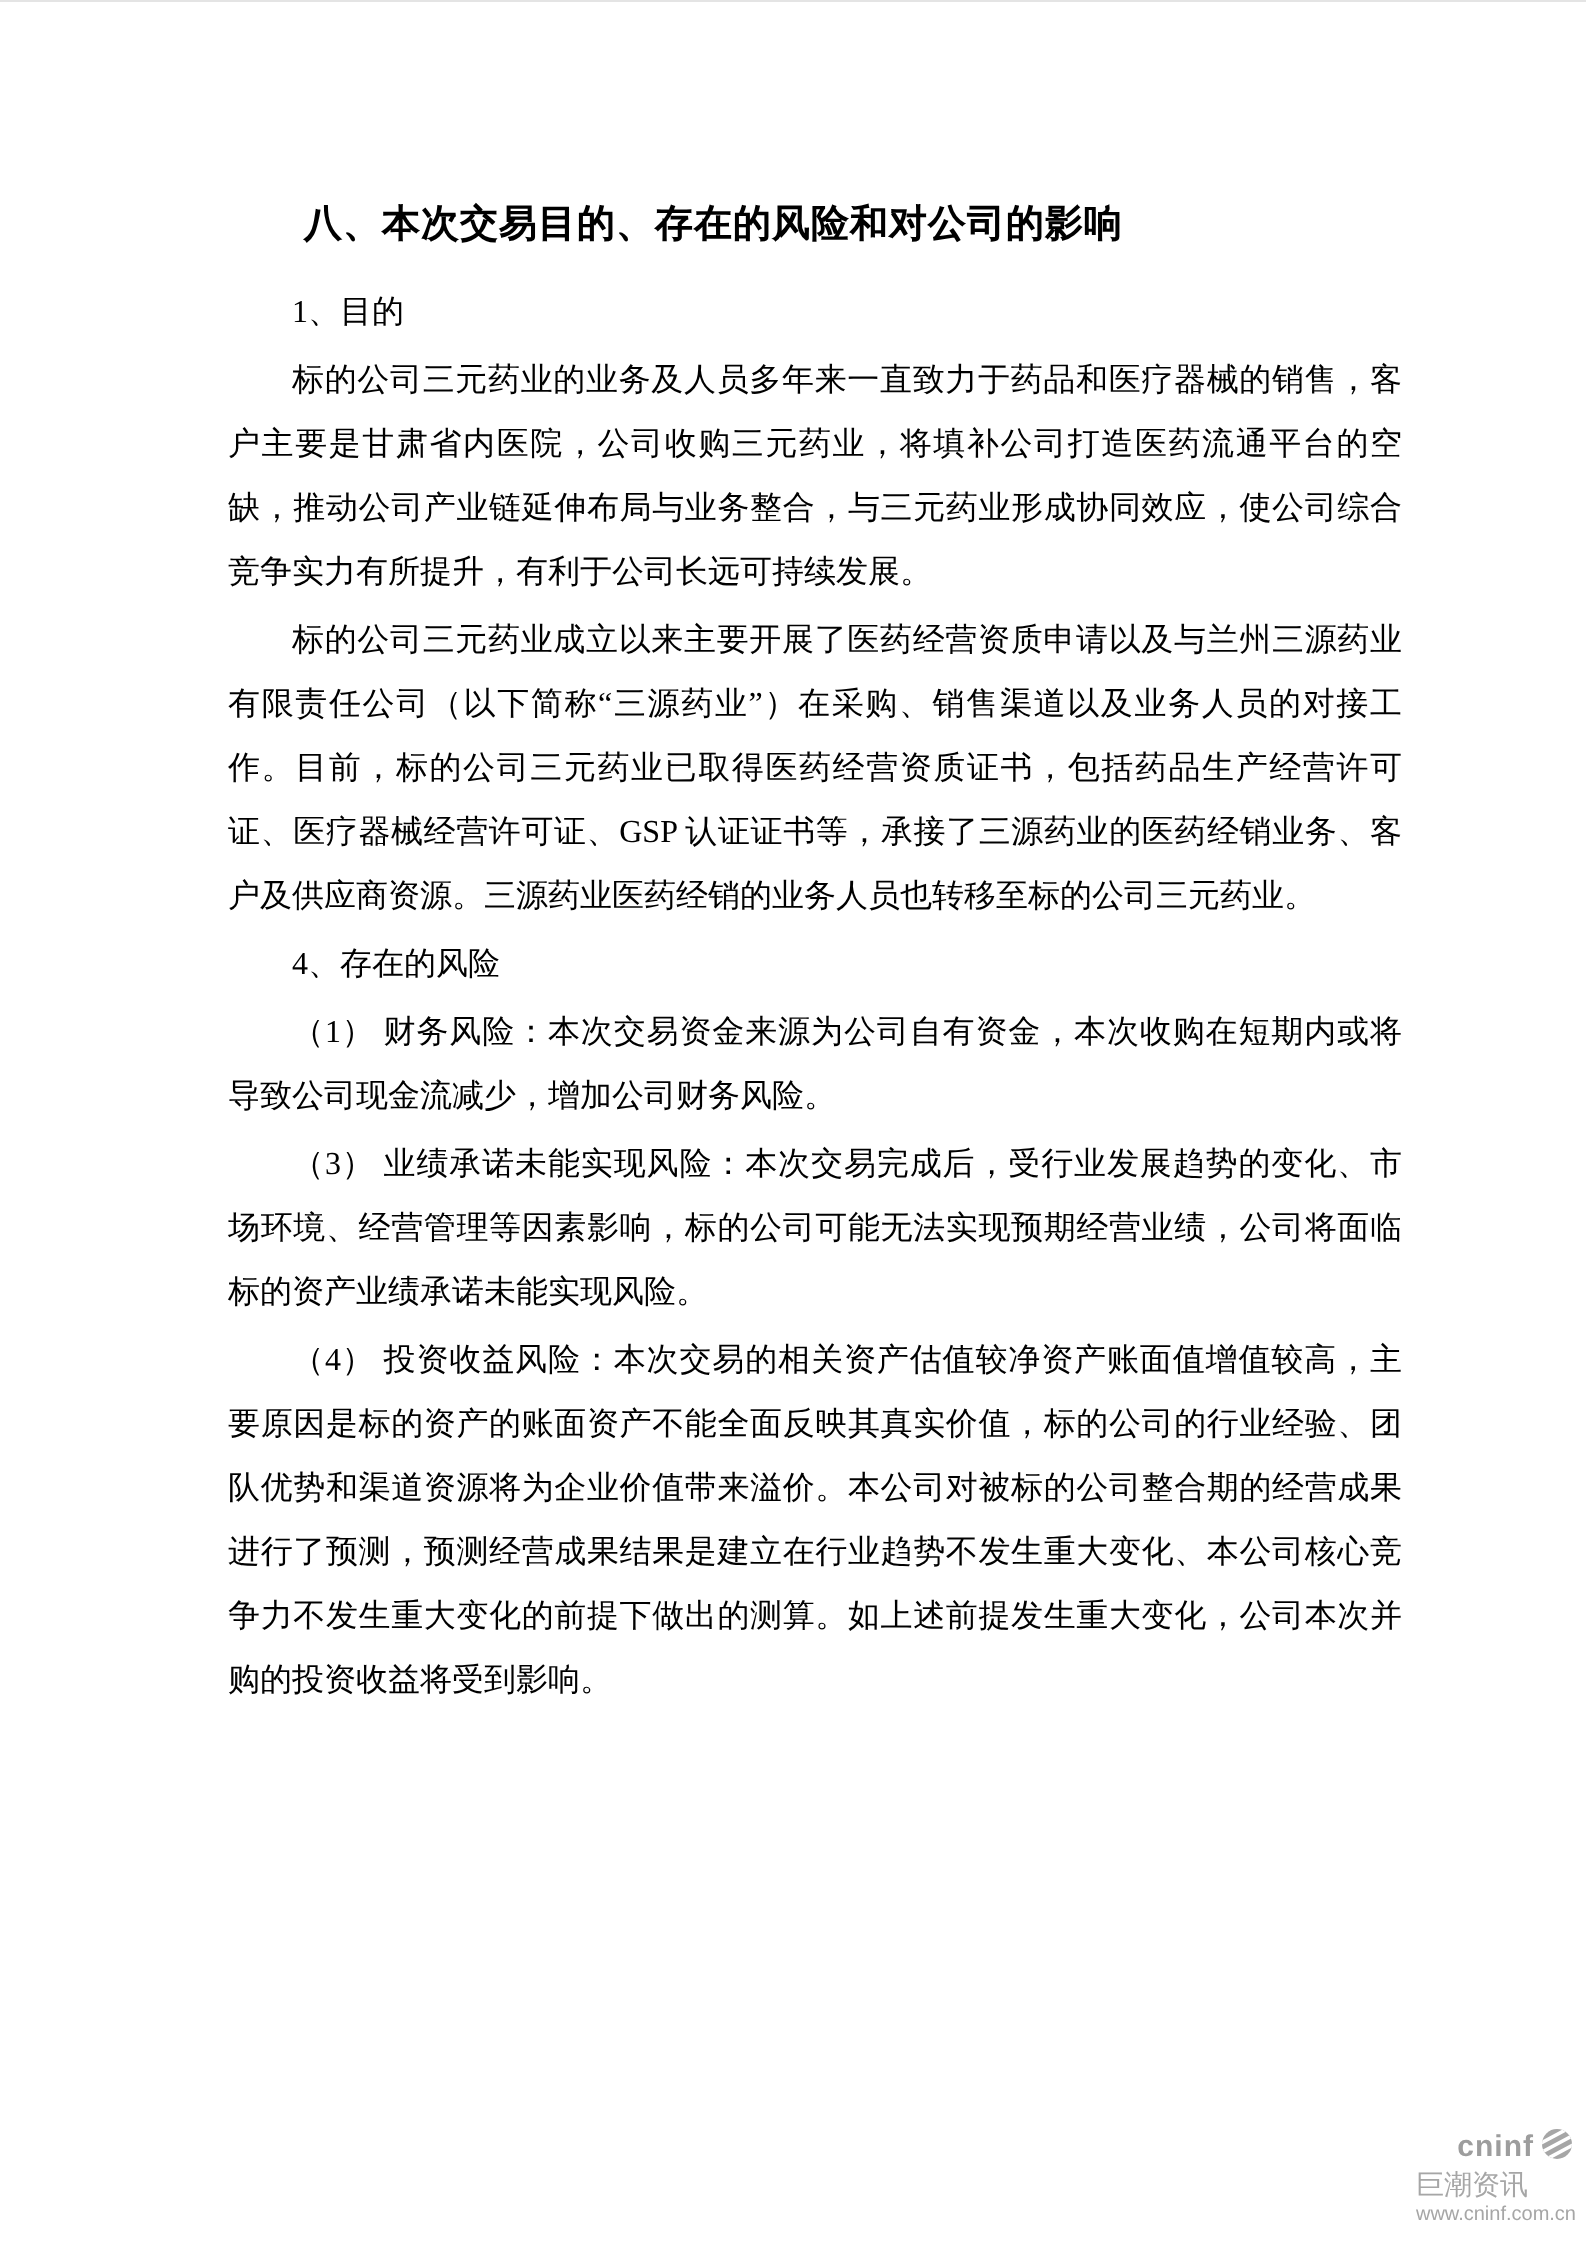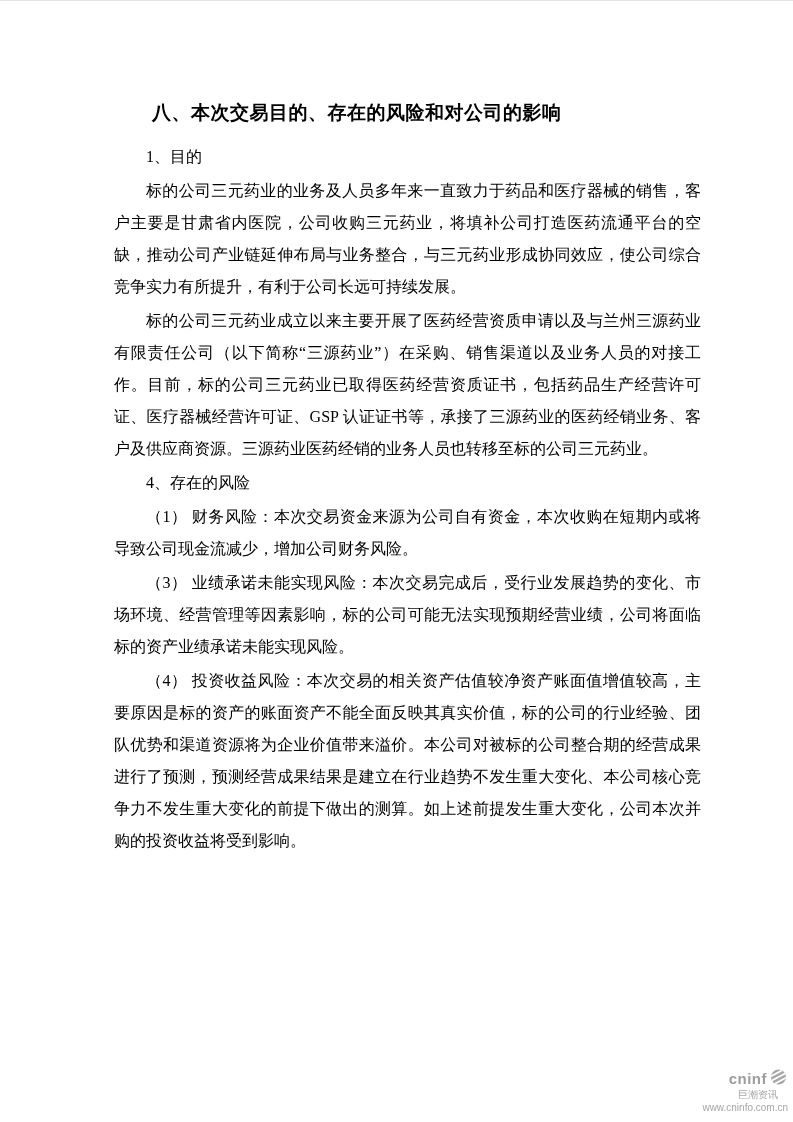--- a/index.html
+++ b/index.html
@@ -55,23 +55,23 @@
     align-items: center;
     gap: 2px;
   }
   .logo-text {
     font-size: 15px;
     font-weight: bold;
     color: #9d9d9d;
     letter-spacing: 0.5px;
   }
   .logo-sub {
-    font-size: 10px;
+    font-size: 14px;
     color: #a6a6a6;
-    margin-right: 10px;
+    margin-right: 24px;
     margin-top: -1px;
   }
   .logo-url {
     font-size: 10px;
     color: #a6a6a6;
     margin-top: 2px;
   }
 </style>
 </head>
 <body>
@@ -111,16 +111,16 @@
           <circle cx="12" cy="12" r="10" fill="#a6a6a6"></circle>
           <g clip-path="url(#swirlClip)">
             <rect x="-4" y="5.2" width="32" height="2.4" fill="#ffffff" transform="rotate(-28 12 12)"></rect>
             <rect x="-4" y="10.8" width="32" height="2.4" fill="#ffffff" transform="rotate(-28 12 12)"></rect>
             <rect x="-4" y="16.4" width="32" height="2.4" fill="#ffffff" transform="rotate(-28 12 12)"></rect>
           </g>
         </svg>
       </span>
     </div>
     <div class="logo-sub">巨潮资讯</div>
-    <div class="logo-url">www.cninfo.com.cn</div>
+    <div class="logo-url">www.cninf.com.cn</div>
   </div>
 
 </div>
 
 </body></html>

